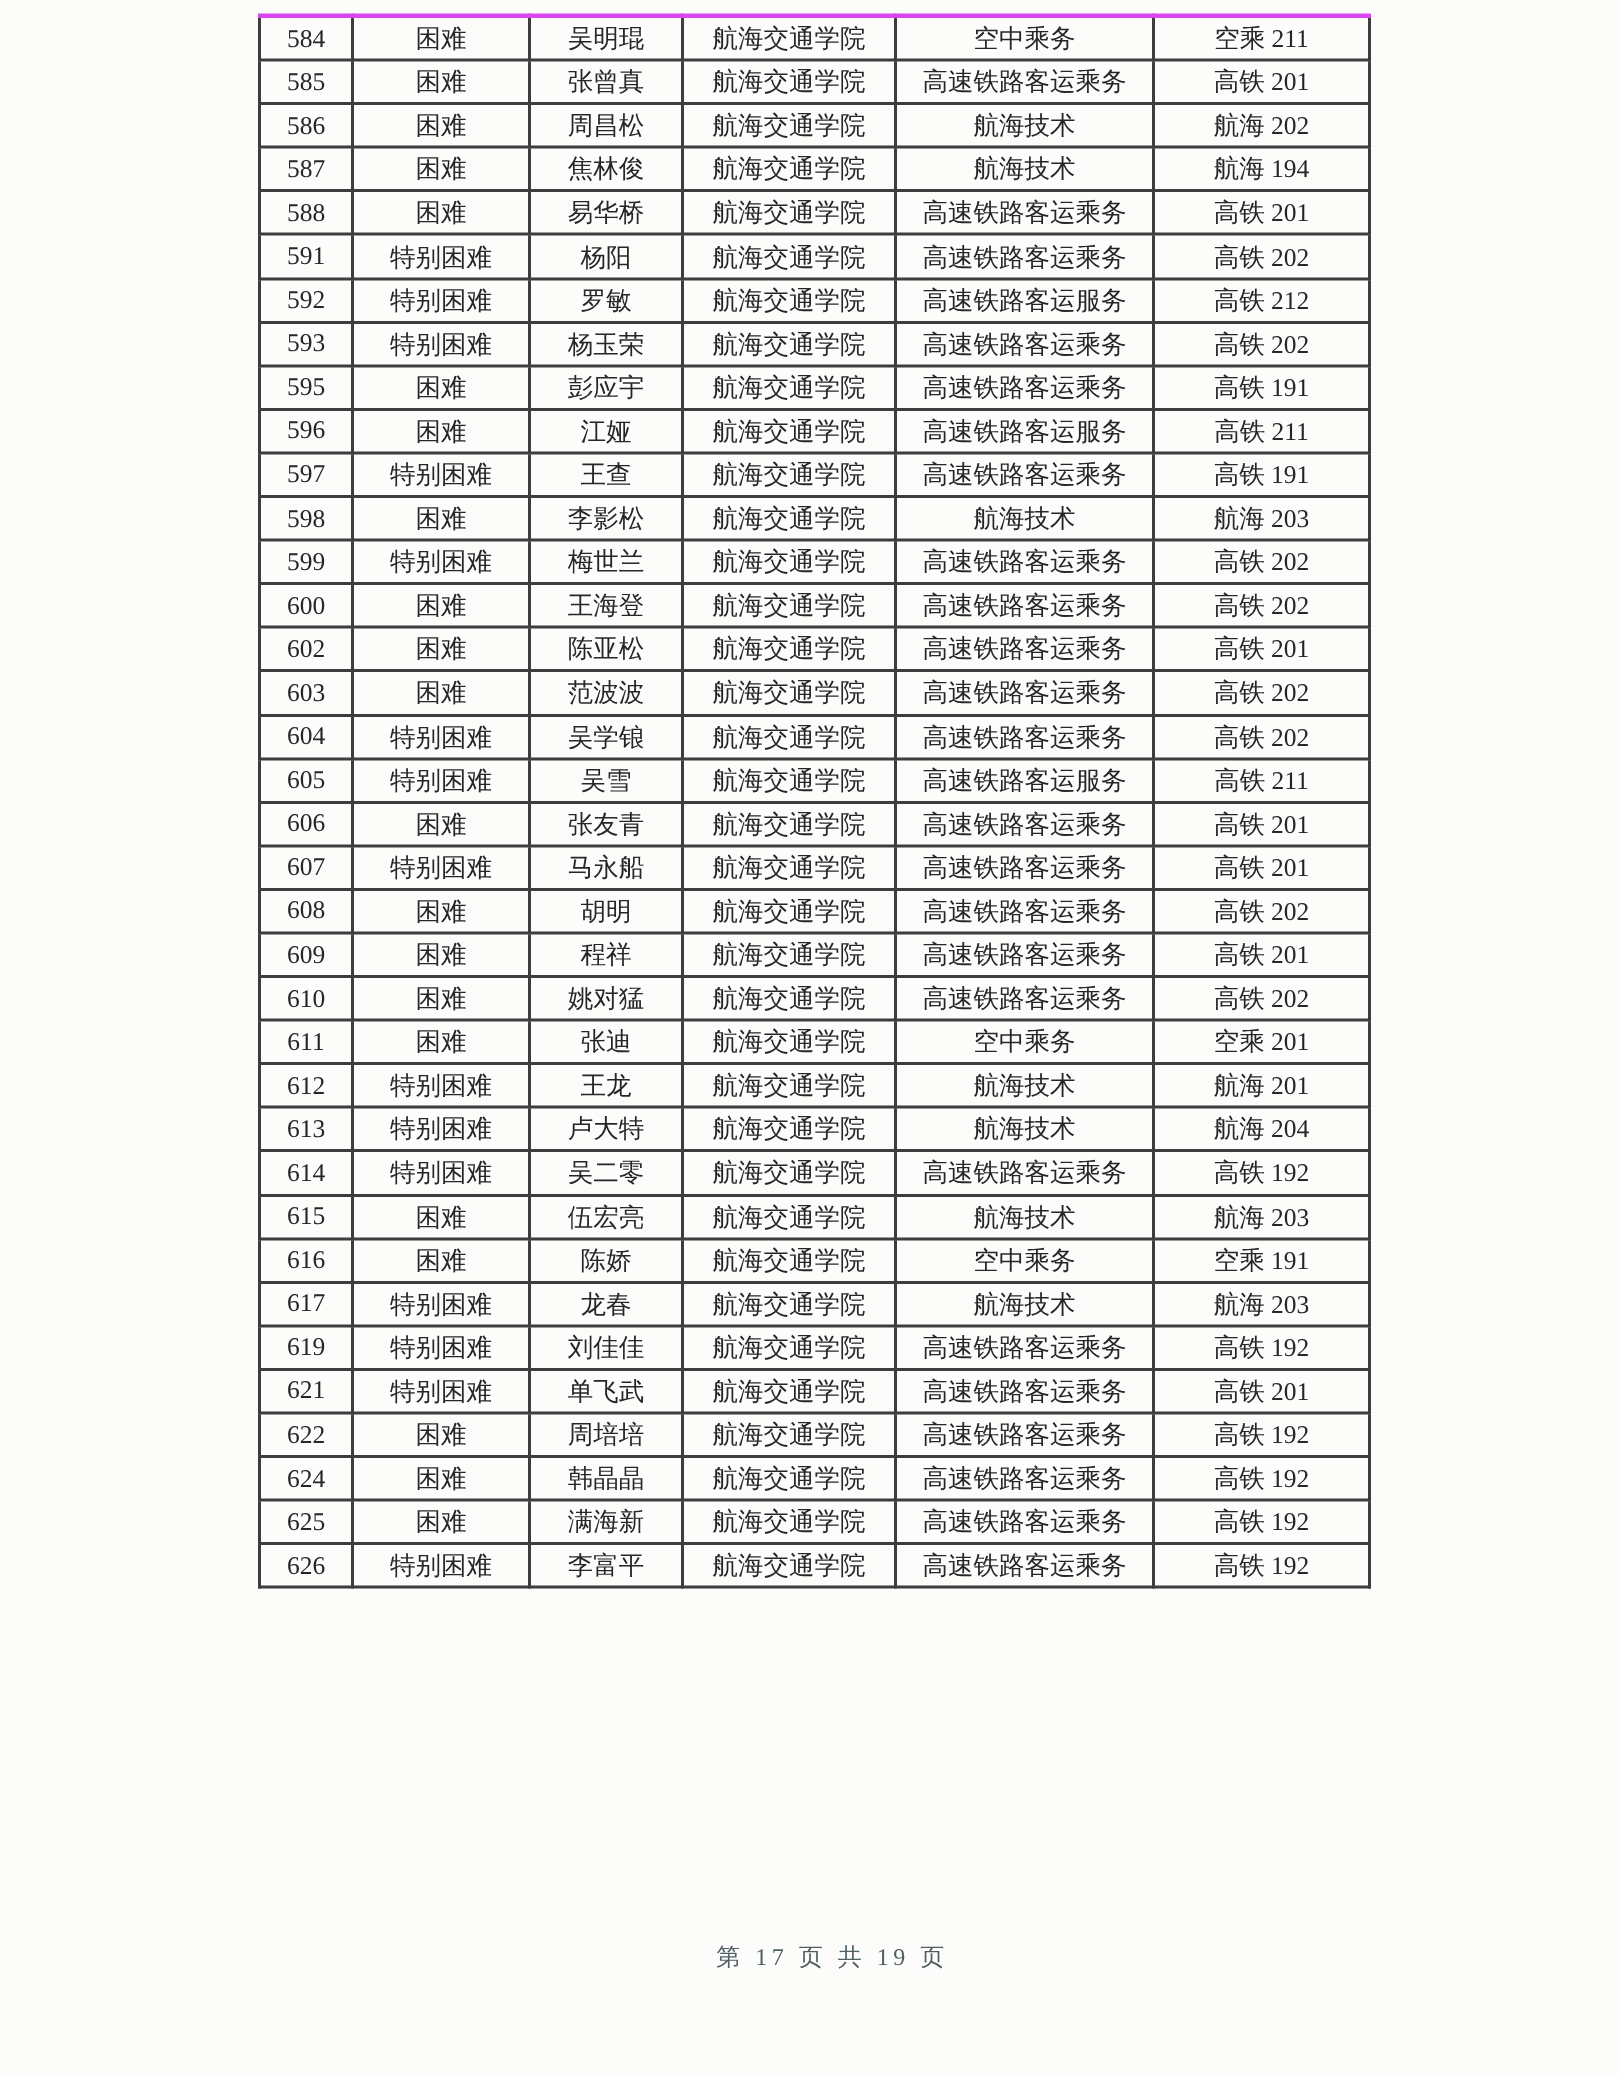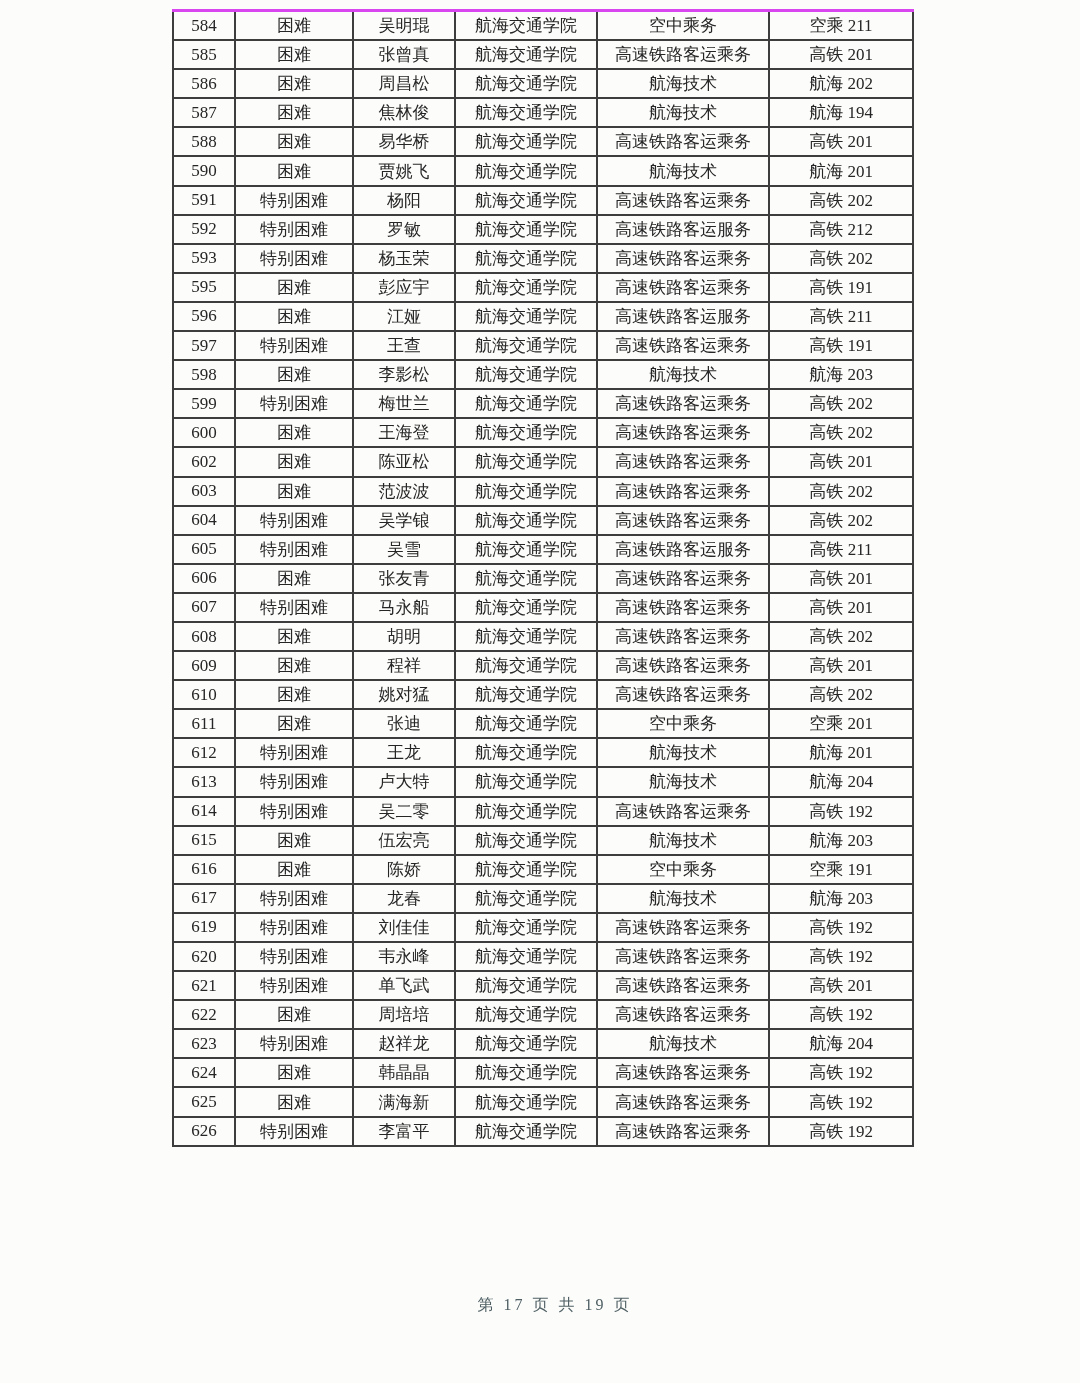--- a/index.html
+++ b/index.html
@@ -89,28 +89,20 @@
       </tr>
       <tr>
         <td>588</td>
         <td>困难</td>
         <td>易华桥</td>
         <td>航海交通学院</td>
         <td>高速铁路客运乘务</td>
         <td>高铁 201</td>
       </tr>
       <tr>
-        <td>590</td>
-        <td>困难</td>
-        <td>贾姚飞</td>
-        <td>航海交通学院</td>
-        <td>航海技术</td>
-        <td>航海 201</td>
-      </tr>
-      <tr>
         <td>591</td>
         <td>特别困难</td>
         <td>杨阳</td>
         <td>航海交通学院</td>
         <td>高速铁路客运乘务</td>
         <td>高铁 202</td>
       </tr>
       <tr>
         <td>592</td>
         <td>特别困难</td>
@@ -305,50 +297,34 @@
       </tr>
       <tr>
         <td>619</td>
         <td>特别困难</td>
         <td>刘佳佳</td>
         <td>航海交通学院</td>
         <td>高速铁路客运乘务</td>
         <td>高铁 192</td>
       </tr>
       <tr>
-        <td>620</td>
-        <td>特别困难</td>
-        <td>韦永峰</td>
-        <td>航海交通学院</td>
-        <td>高速铁路客运乘务</td>
-        <td>高铁 192</td>
-      </tr>
-      <tr>
         <td>621</td>
         <td>特别困难</td>
         <td>单飞武</td>
         <td>航海交通学院</td>
         <td>高速铁路客运乘务</td>
         <td>高铁 201</td>
       </tr>
       <tr>
         <td>622</td>
         <td>困难</td>
         <td>周培培</td>
         <td>航海交通学院</td>
         <td>高速铁路客运乘务</td>
         <td>高铁 192</td>
-      </tr>
-      <tr>
-        <td>623</td>
-        <td>特别困难</td>
-        <td>赵祥龙</td>
-        <td>航海交通学院</td>
-        <td>航海技术</td>
-        <td>航海 204</td>
       </tr>
       <tr>
         <td>624</td>
         <td>困难</td>
         <td>韩晶晶</td>
         <td>航海交通学院</td>
         <td>高速铁路客运乘务</td>
         <td>高铁 192</td>
       </tr>
       <tr>

